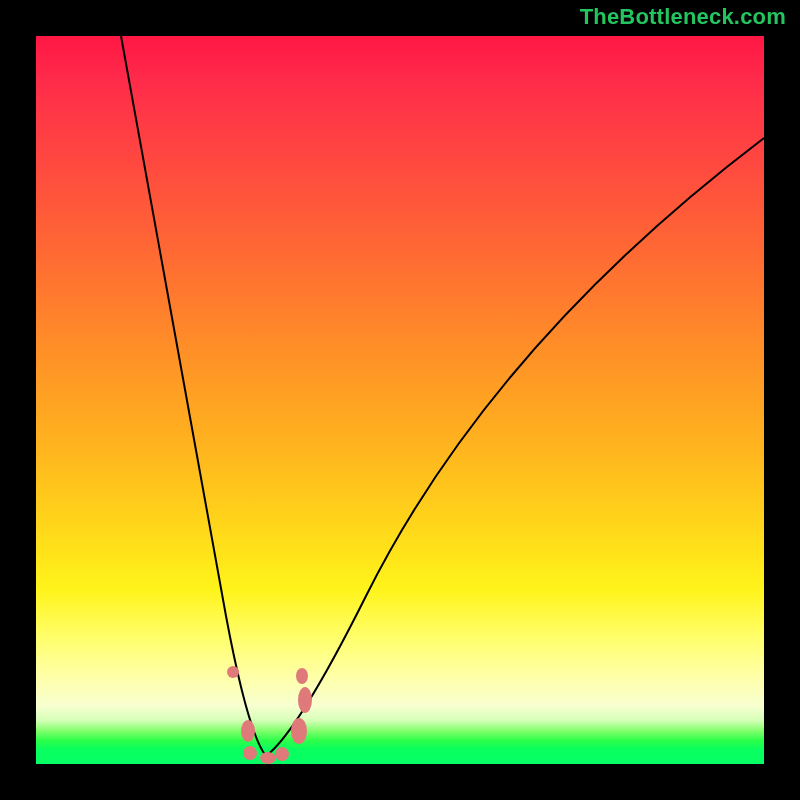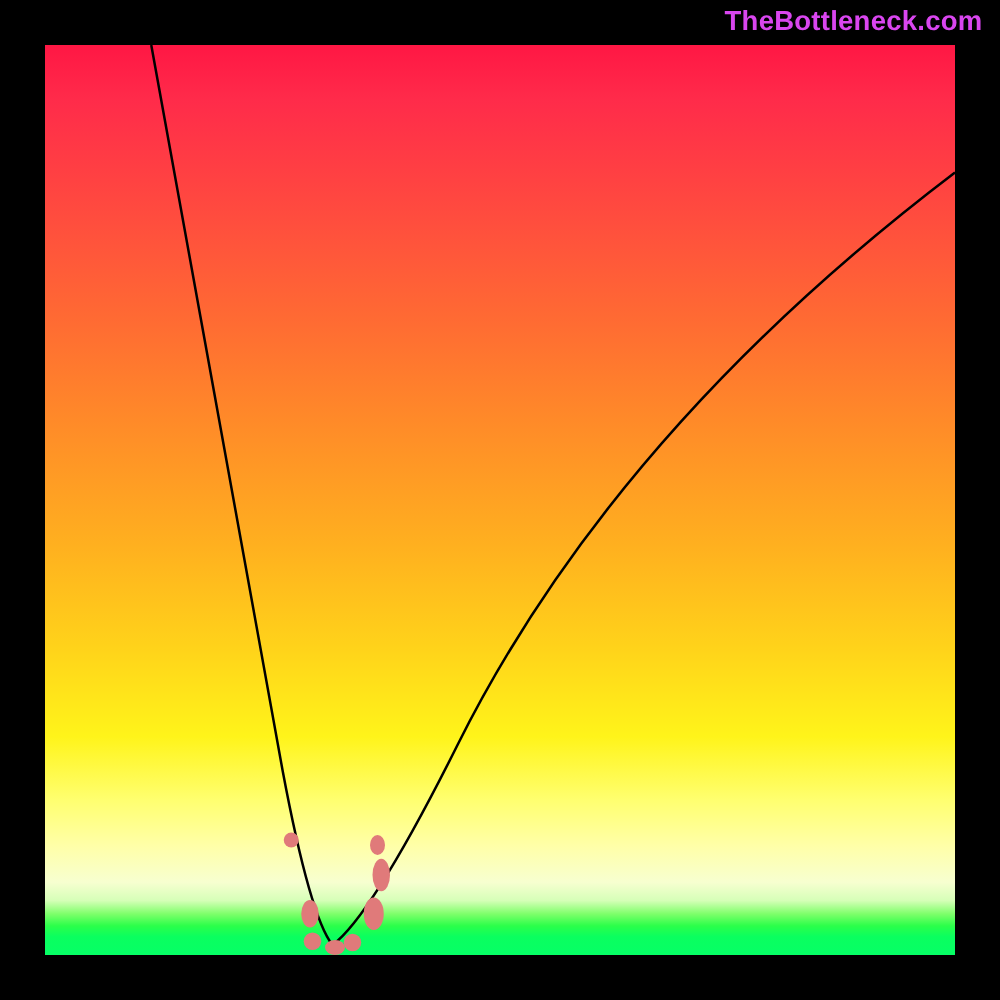--- a/index.html
+++ b/index.html
@@ -33,21 +33,21 @@
       #2bff4a 96.8%,
       #0aff5f 98%,
       #06ff66 100%
     );
   }
   .watermark {
     position: absolute;
     top: 6px;
     right: 14px;
     font: 600 22px/1 Arial, Helvetica, sans-serif;
-    color: #d946ef;
+    color: #22c55e;
     letter-spacing: 0.2px;
     user-select: none;
   }
   svg.curve {
     position: absolute;
     left: 0; top: 0;
     width: 728px; height: 728px;
     overflow: visible;
   }
   .curve path {

